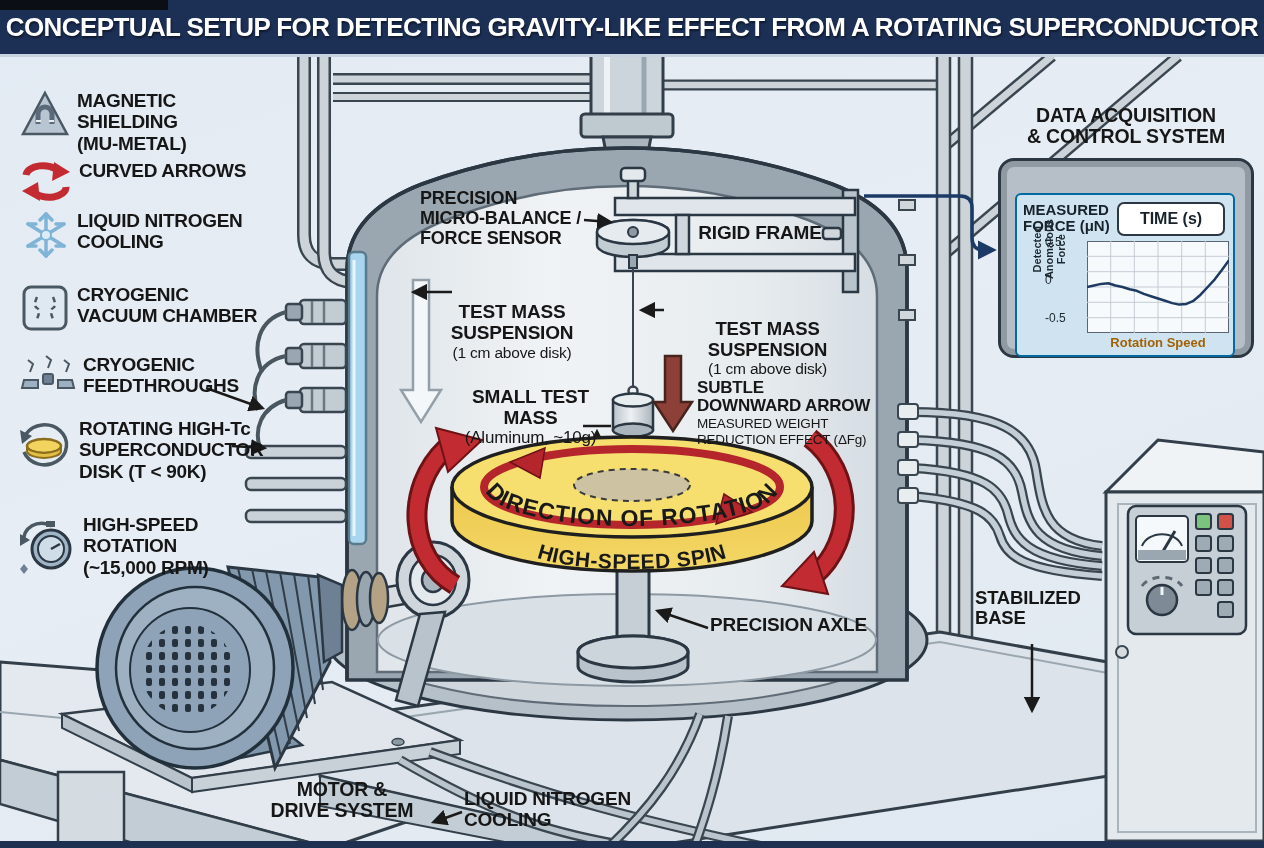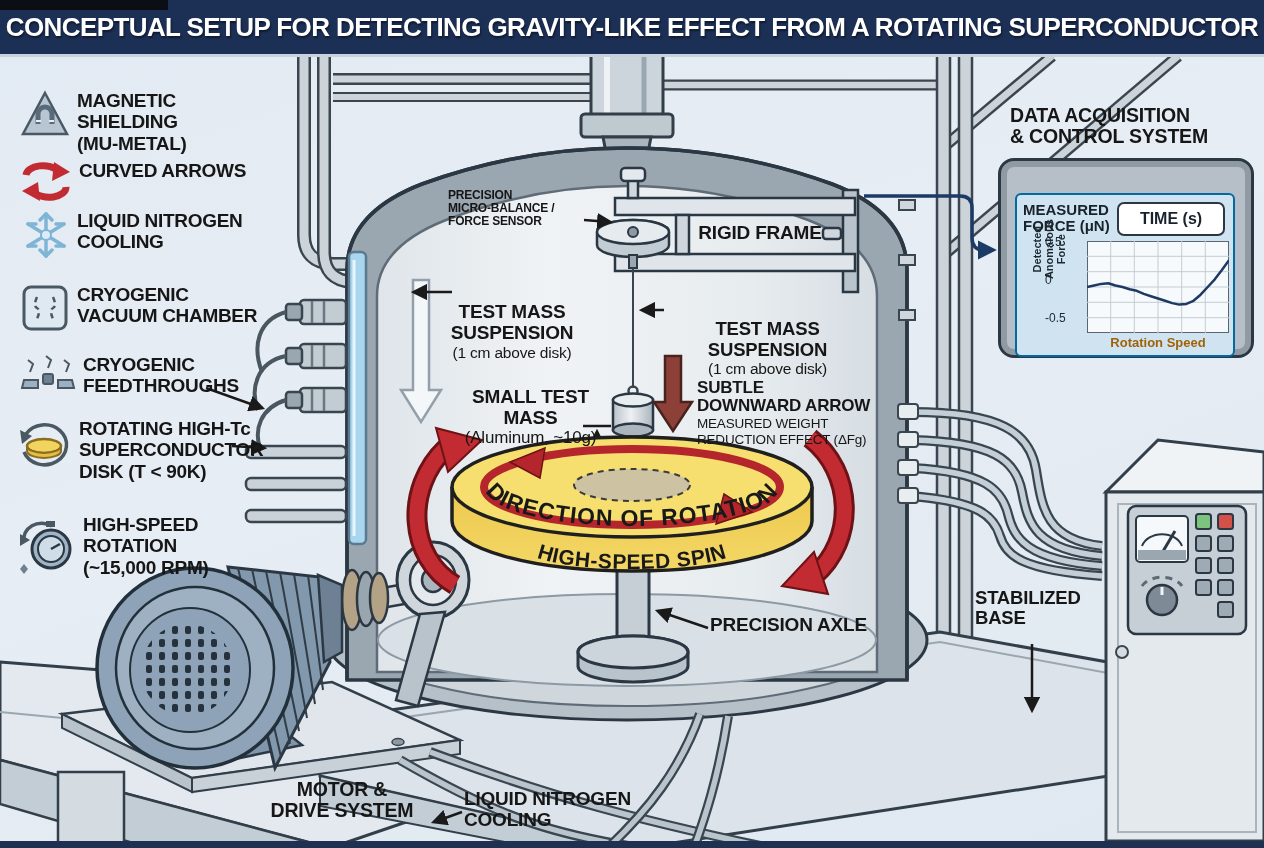--- a/index.html
+++ b/index.html
@@ -393,21 +393,21 @@
       <circle cx="35" cy="37" r="19" fill="#9fb4c6" stroke="#2b3844" stroke-width="3"></circle>
       <circle cx="35" cy="37" r="13" fill="#cfdde8" stroke="#2b3844" stroke-width="2"></circle>
       <line x1="35" y1="37" x2="44" y2="32" stroke="#2b3844" stroke-width="2.5"></line>
       <polygon points="8,52 12,57 8,62 4,57" fill="#6e8093"></polygon>
     </svg>
     <span class="txt">HIGH-SPEED
 ROTATION
 (~15,000 RPM)</span>
   </div>
 
-  <div class="lbl" style="left:448px;top:189px;width:175px;font-size:12px;"><span>PRECISION
+  <div class="lbl" style="left:420px;top:189px;width:175px;font-size:18px;"><span>PRECISION
 MICRO-BALANCE /
 FORCE SENSOR</span></div>
 
   <div class="lbl" style="left:695px;top:223px;width:130px;font-size:19px;text-align:center;"><span>RIGID FRAME</span></div>
 
   <div class="lbl" style="left:438px;top:281px;width:148px;font-size:19px;text-align:center;">
     <span>TEST MASS
 SUSPENSION</span>
     <span class="sub" style="font-size:15.5px;">(1 cm above disk)</span>
   </div>
@@ -433,21 +433,21 @@
 
   <div class="lbl" style="left:975px;top:588px;width:115px;font-size:18.5px;"><span>STABILIZED
 BASE</span></div>
 
   <div class="lbl" style="left:212px;top:779px;width:260px;font-size:19.5px;text-align:center;"><span>MOTOR &amp;
 DRIVE SYSTEM</span></div>
 
   <div class="lbl" style="left:464px;top:789px;width:175px;font-size:19px;"><span>LIQUID NITROGEN
 COOLING</span></div>
 
-  <div class="lbl" style="left:1010px;top:105px;width:232px;font-size:19.5px;"><span>DATA ACQUISITION
+  <div class="lbl" style="left:1010px;top:105px;width:232px;font-size:19.5px;text-align:center;"><span>DATA ACQUISITION
 &amp; CONTROL SYSTEM</span></div>
 
   <div class="monitor">
     <div class="screen">
       <div class="force-label">MEASURED
 FORCE (μN)</div>
       <div class="time-box">
           <span>TIME (s)</span>
         </div>
       <div class="yaxis-label">Detected

